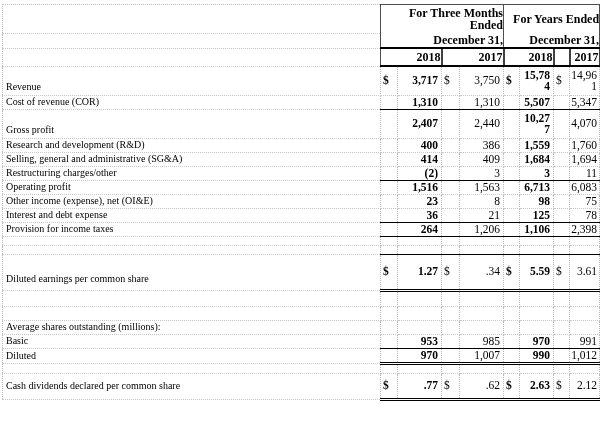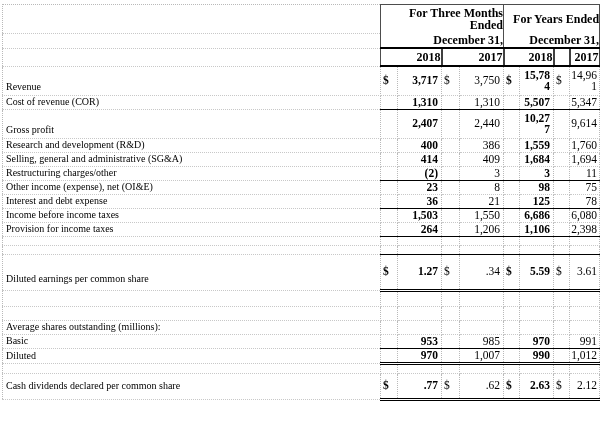--- a/index.html
+++ b/index.html
@@ -102,21 +102,21 @@
         </tr>
         <tr class="t2">
           <td class="lbl">Gross profit</td>
           <td class="dol g0"></td>
           <td class="val g0">2,407</td>
           <td class="dol g1"></td>
           <td class="val g1">2,440</td>
           <td class="dol g2"></td>
           <td class="val g2">10,277</td>
           <td class="dol g3"></td>
-          <td class="val g3">9,614</td>
+          <td class="val g3">4,070</td>
         </tr>
         <tr>
           <td class="lbl">Research and development (R&amp;D)</td>
           <td class="dol g0"></td>
           <td class="val g0">400</td>
           <td class="dol g1"></td>
           <td class="val g1">386</td>
           <td class="dol g2"></td>
           <td class="val g2">1,559</td>
           <td class="dol g3"></td>
@@ -138,51 +138,51 @@
           <td class="dol g0 rb"></td>
           <td class="val g0 rb">(2)</td>
           <td class="dol g1 rb"></td>
           <td class="val g1 rb">3</td>
           <td class="dol g2 rb"></td>
           <td class="val g2 rb">3</td>
           <td class="dol g3 rb"></td>
           <td class="val g3 rb">11</td>
         </tr>
         <tr>
+          <td class="lbl">Operating profit</td>
+          <td class="dol g0"></td>
+          <td class="val g0">1,516</td>
+          <td class="dol g1"></td>
+          <td class="val g1">1,563</td>
+          <td class="dol g2"></td>
+          <td class="val g2">6,713</td>
+          <td class="dol g3"></td>
+          <td class="val g3">6,083</td>
+        </tr>
+        <tr>
           <td class="lbl">Other income (expense), net (OI&amp;E)</td>
           <td class="dol g0"></td>
           <td class="val g0">23</td>
           <td class="dol g1"></td>
           <td class="val g1">8</td>
           <td class="dol g2"></td>
           <td class="val g2">98</td>
           <td class="dol g3"></td>
           <td class="val g3">75</td>
         </tr>
         <tr>
           <td class="lbl">Interest and debt expense</td>
           <td class="dol g0 rb"></td>
           <td class="val g0 rb">36</td>
           <td class="dol g1 rb"></td>
           <td class="val g1 rb">21</td>
           <td class="dol g2 rb"></td>
           <td class="val g2 rb">125</td>
           <td class="dol g3 rb"></td>
           <td class="val g3 rb">78</td>
-        </tr>
-        <tr>
-          <td class="lbl">Income before income taxes</td>
-          <td class="dol g0"></td>
-          <td class="val g0">1,503</td>
-          <td class="dol g1"></td>
-          <td class="val g1">1,550</td>
-          <td class="dol g2"></td>
-          <td class="val g2">6,686</td>
-          <td class="dol g3"></td>
-          <td class="val g3">6,080</td>
         </tr>
         <tr>
           <td class="lbl">Provision for income taxes</td>
           <td class="dol g0 rb"></td>
           <td class="val g0 rb">264</td>
           <td class="dol g1 rb"></td>
           <td class="val g1 rb">1,206</td>
           <td class="dol g2 rb"></td>
           <td class="val g2 rb">1,106</td>
           <td class="dol g3 rb"></td>

